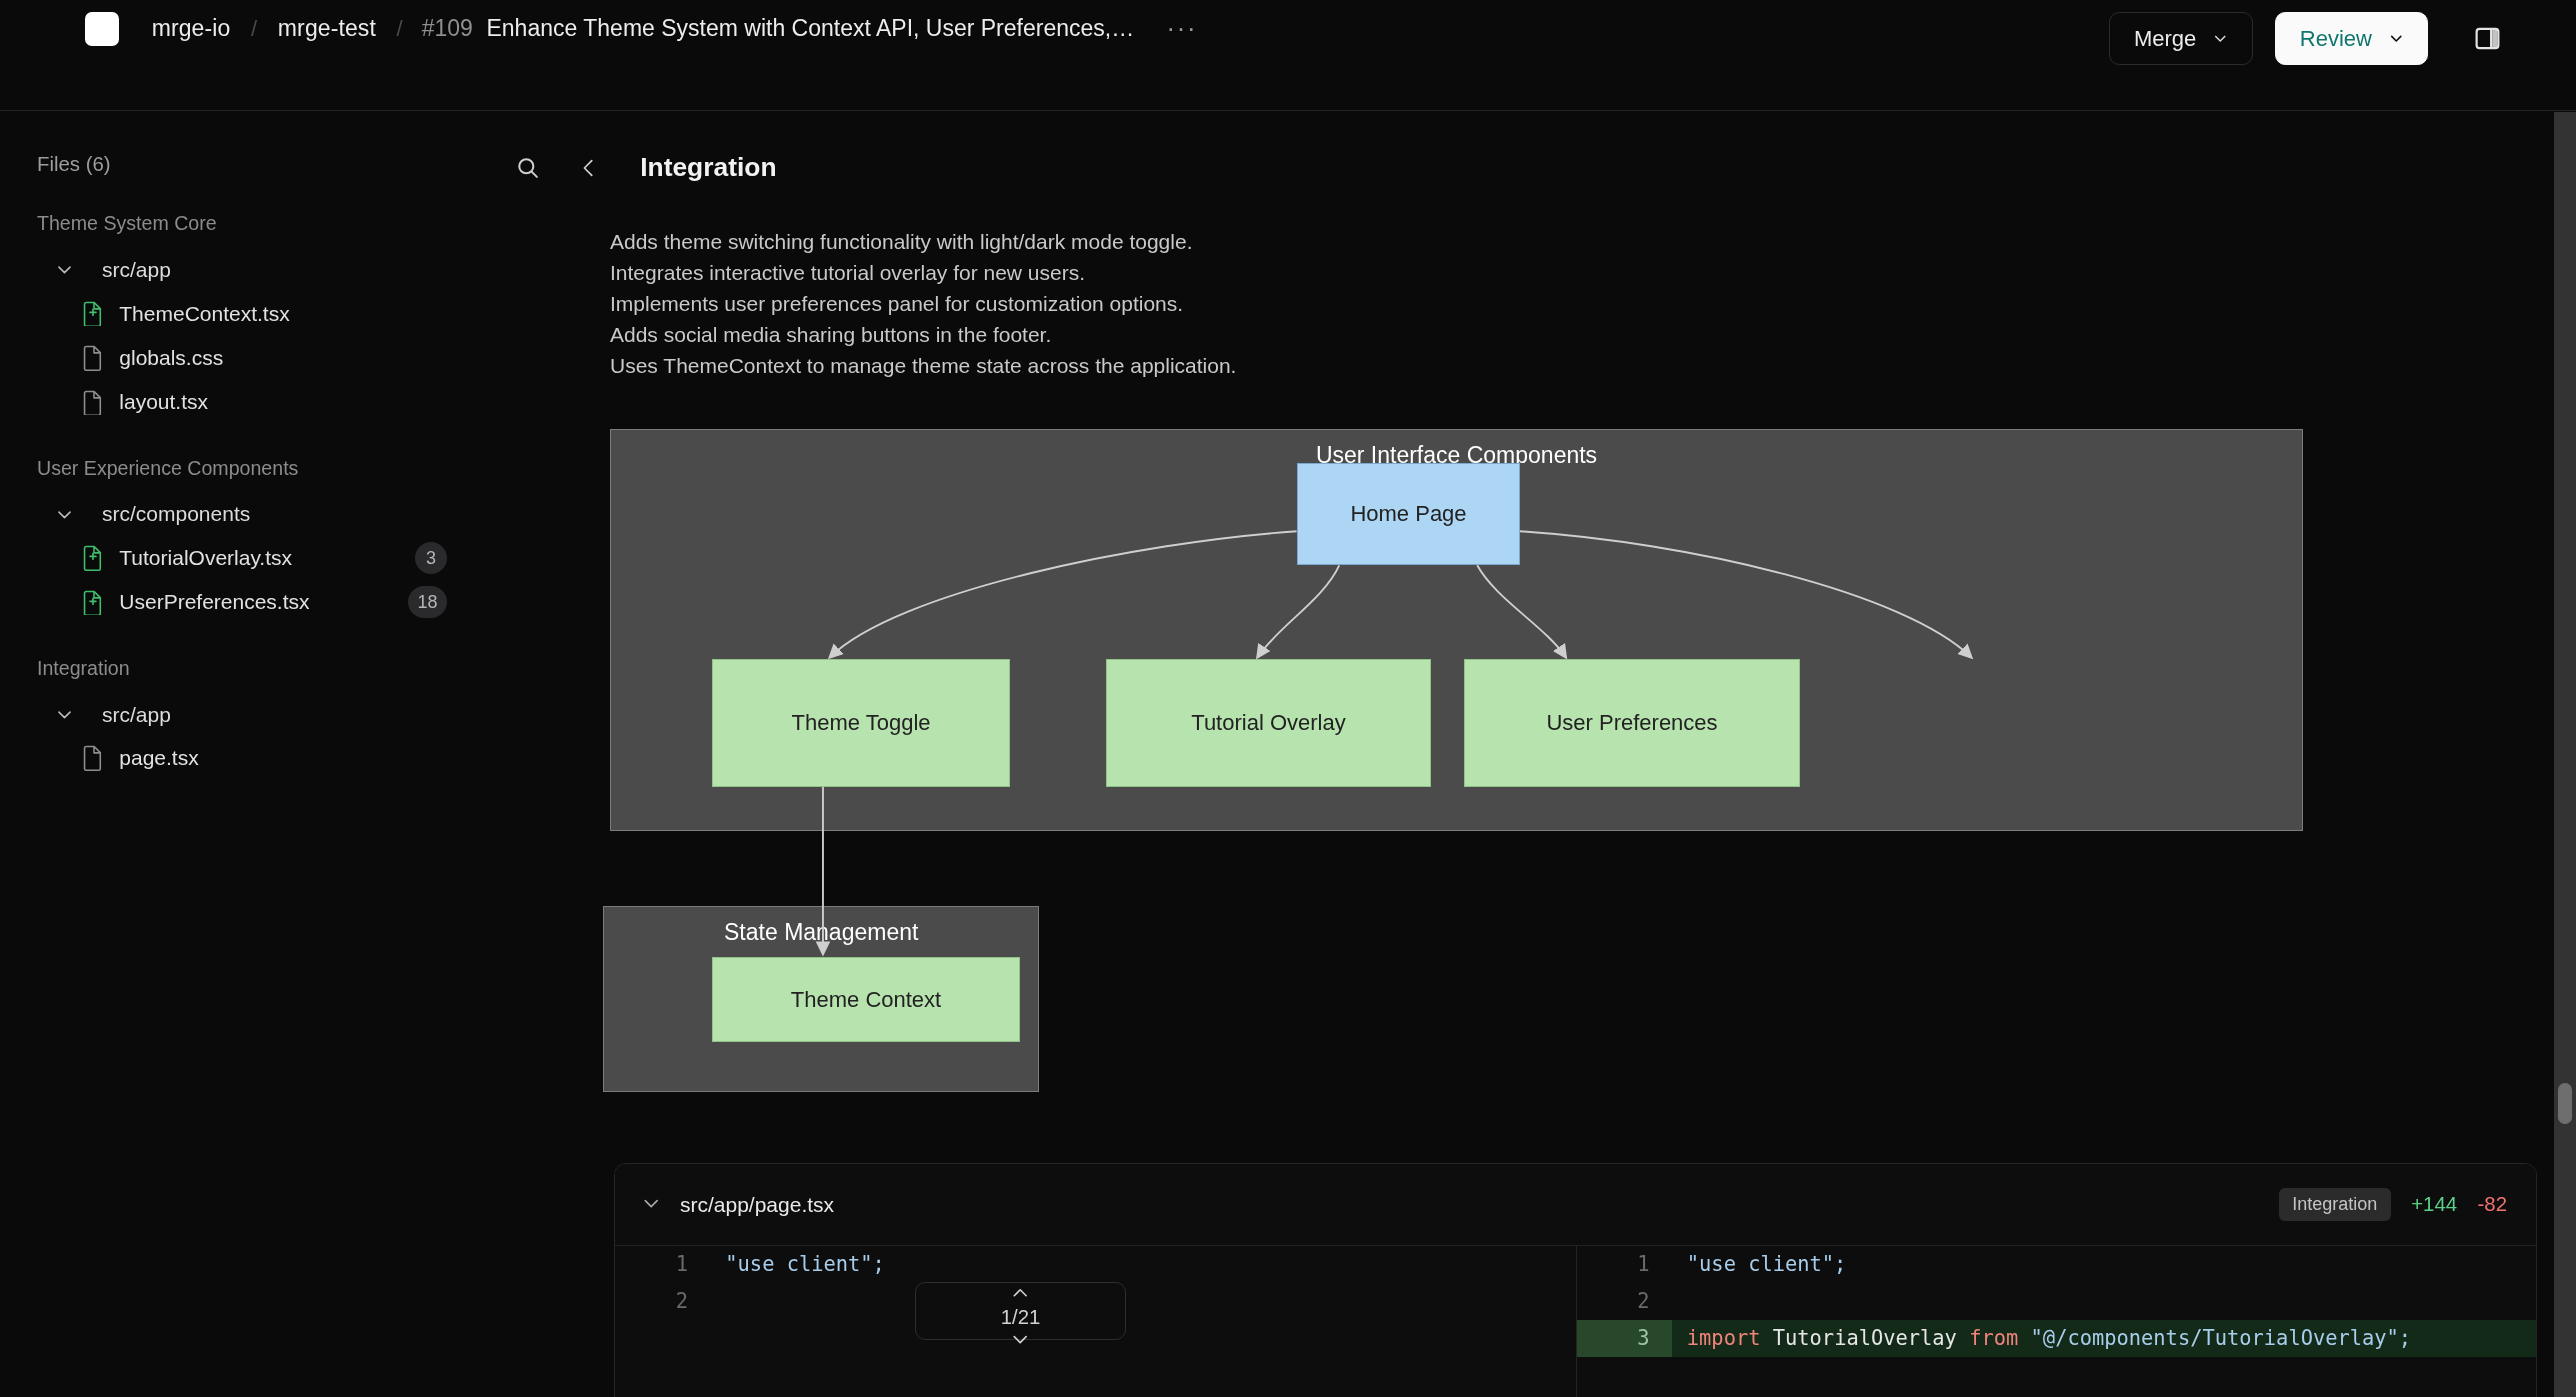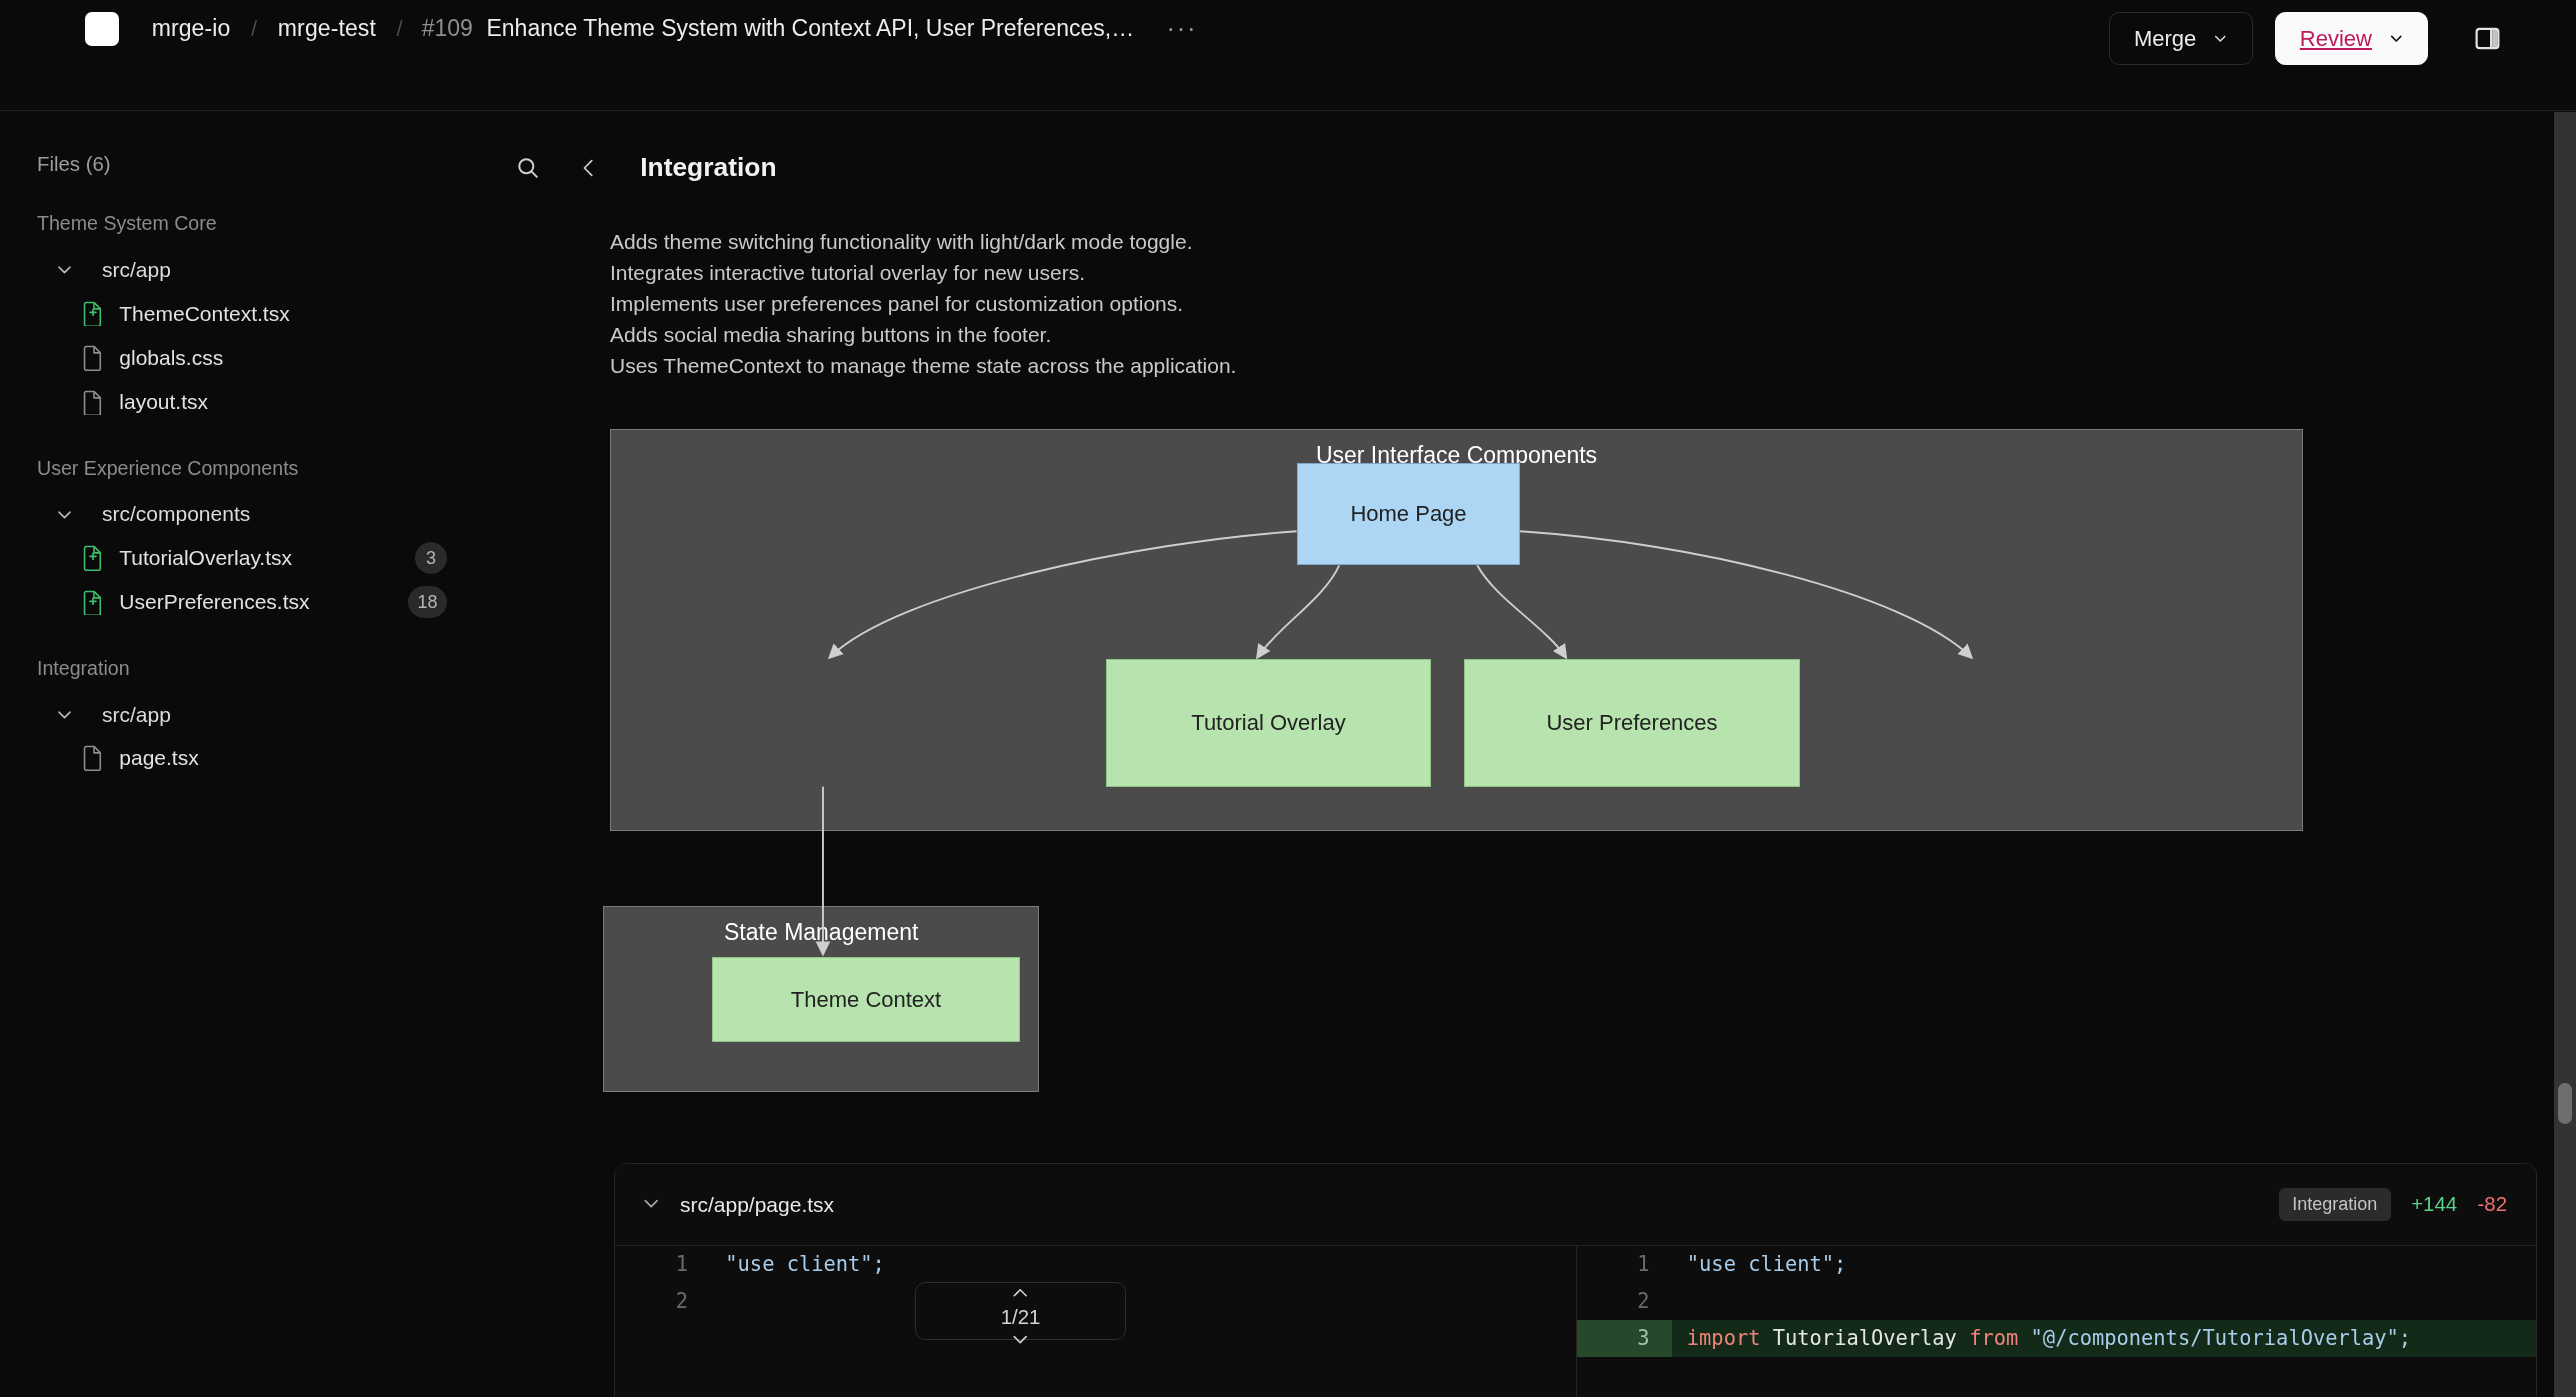--- a/index.html
+++ b/index.html
@@ -35,21 +35,21 @@
   }
   .topbar-right {
     margin-left: auto; display: flex; align-items: center; gap: 22px;
     margin-right: 66px;
   }
   .btn {
     height: 53px; display: flex; align-items: center; gap: 17px;
     padding: 0 24px; border-radius: 10.2px; font-size: 22px;
   }
   .btn-merge { background: #0a0a0a; border: 0.9px solid #2c2c2c; color: #ededed; }
-  .btn-review { background: #fafafa; border: 0.9px solid #fafafa; color: #be185d; text-decoration: underline; }
+  .btn-review { background: #fafafa; border: 0.9px solid #fafafa; color: #0f766e; }
   .chev { display: inline-block; width: 14.5px; height: 14.5px; }
   .chev svg { display: block; }
   .panel-toggle {
     width: 46px; height: 46px; display: flex; align-items: center;
     justify-content: center; border-radius: 6.8px; margin-left: 13.6px;
   }
 
   
   .sidebar {
     position: absolute; top: 112px; left: 0; width: 474px; height: 950px;
@@ -350,20 +350,23 @@
       </g>
       <g stroke="#cfcfcf" stroke-width="2.2" fill="none" marker-end="url(#ah)">
         <path d="M250,420 L250,616"></path>
       </g>
     </svg>
 
     <div class="node node-blue" style="left:687px; top:34px; width:223px; height:102px;">
       <span>Home Page</span>
     </div>
 
+    <div class="node node-green" style="left:102px; top:230px; width:298px; height:128px;">
+      <span>Theme Toggle</span>
+    </div>
     <div class="node node-green" style="left:496px; top:230px; width:325px; height:128px;">
       <span>Tutorial Overlay</span>
     </div>
     <div class="node node-green" style="left:854px; top:230px; width:336px; height:128px;">
       <span>User Preferences</span>
     </div>
 
     <div class="node node-green" style="left:102px; top:528px; width:308px; height:85px;">
       <span>Theme Context</span>
     </div>

